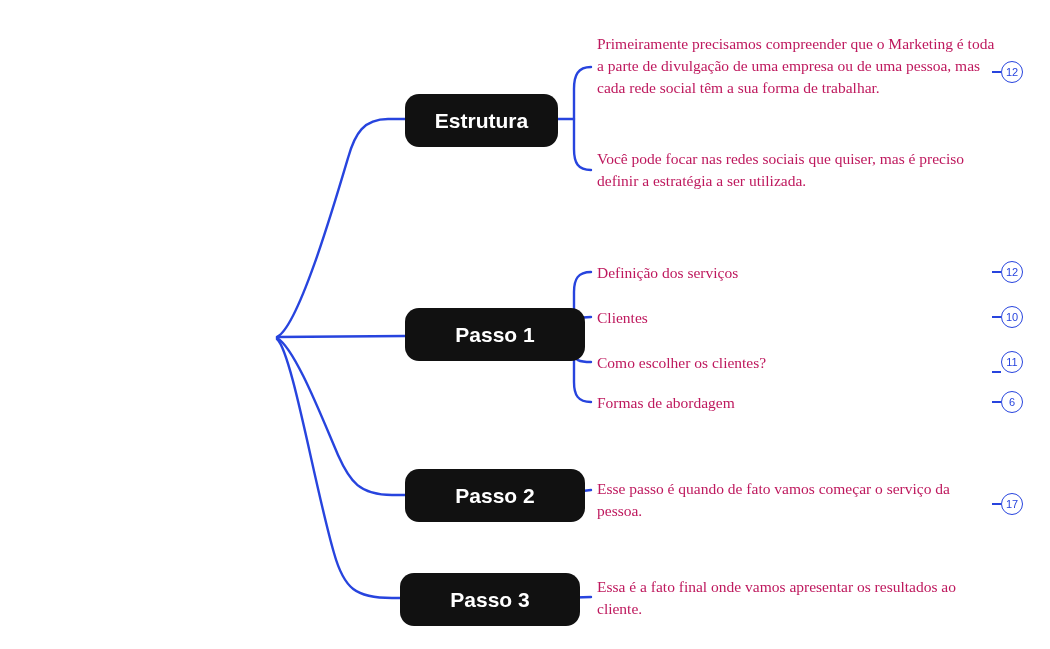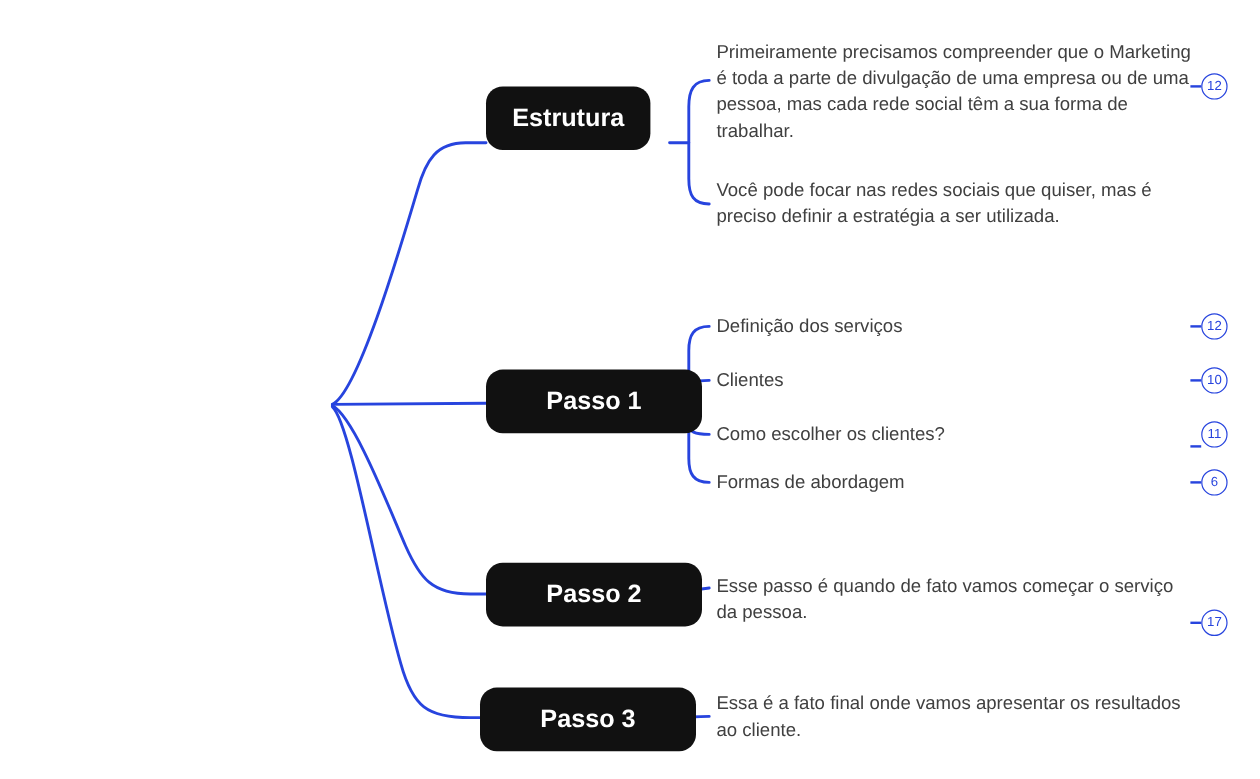--- a/index.html
+++ b/index.html
@@ -48,33 +48,34 @@
     letter-spacing: 0.2px;
   }
   .black-node {
     width: 180px; height: 53px;
     background: #111111;
     border-radius: 14px;
     color: #ffffff;
     font-size: 21px;
     font-weight: bold;
   }
-  .node-estrutura { left: 405px; top: 72px; width: 137px; }
+  .node-estrutura { left: 405px; top: 94px; width: 153px; }
   .node-passo1    { left: 405px; top: 308px; }
   .node-passo2    { left: 405px; top: 469px; }
   .node-passo3    { left: 400px; top: 573px; }
   .topic-text {
     position: absolute;
     z-index: 2;
     left: 597px;
     width: 398px;
-    color: #404040;
+    color: #be185d;
     font-size: 15.5px;
     line-height: 22px;
     cursor: pointer;
+    font-family: Liberation Serif, serif;
   }
   .t-para1 { top: 33px; }
   .t-para2 { top: 148px; }
   .t-item1 { top: 262px; }
   .t-item2 { top: 307px; }
   .t-item3 { top: 352px; }
   .t-item4 { top: 392px; }
   .t-passo2 { top: 478px; }
   .t-passo3 { top: 576px; }
   .badge {
@@ -101,21 +102,21 @@
     font-size: 11px;
     display: flex;
     align-items: center;
     justify-content: center;
   }
   .b-para1 { top: 61px; }
   .b-item1 { top: 261px; }
   .b-item2 { top: 306px; }
   .b-item3 { top: 351px; align-items: flex-end; }
   .b-item4 { top: 391px; }
-  .b-passo2 { top: 508px; }
+  .b-passo2 { top: 493px; }
 </style>
 </head>
 <body>
 
 <div class="canvas">
 
   <svg class="connectors" viewBox="0 0 1050 649" xmlns="http://www.w3.org/2000/svg">
 
     <path d="M277,337 C298,327 332,212 348,158 C355,133 364,119 388,119 L405,119"></path>
     <path d="M277,337 L405,336"></path>

